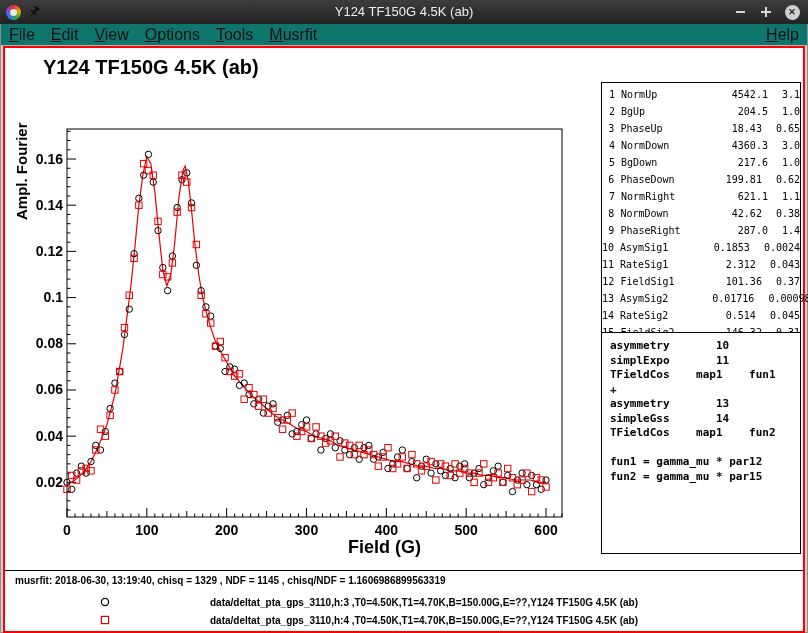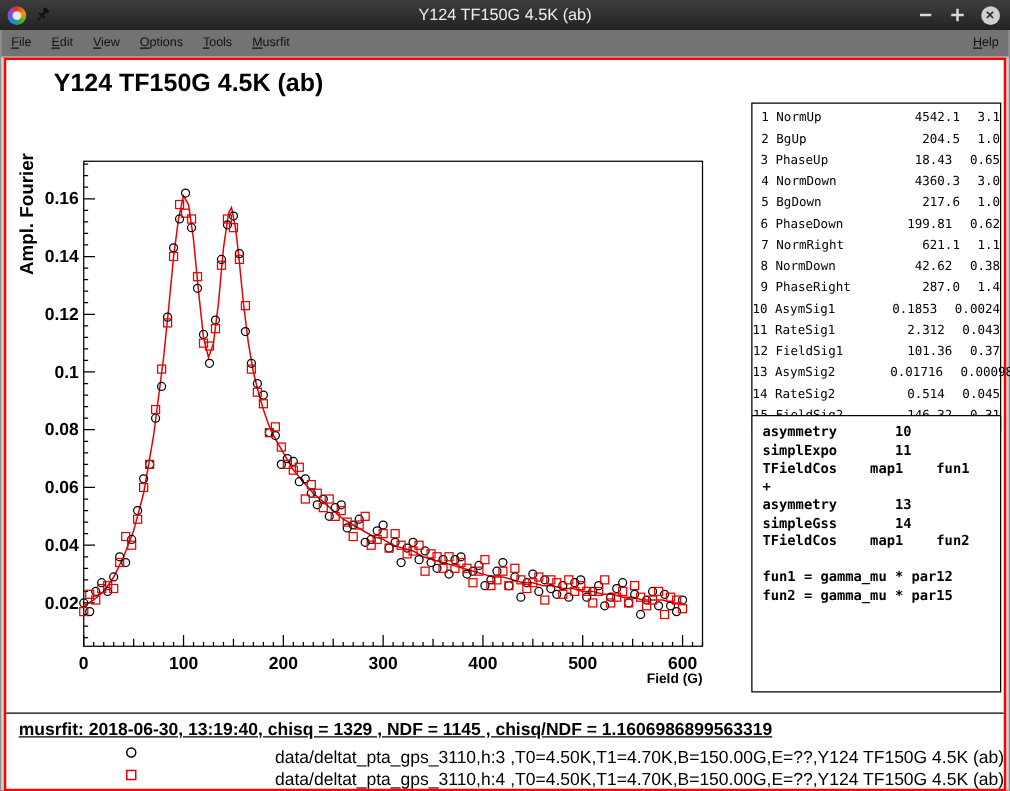--- a/index.html
+++ b/index.html
@@ -15,49 +15,49 @@
   .tb-title{position:absolute;left:0;right:0;text-align:center;color:#eeeeee;font-size:13px;line-height:24px;}
   .tb-right{position:absolute;right:8px;top:0;height:24px;display:flex;align-items:center;gap:10px;z-index:2;}
   .tb-btn{width:16px;height:16px;display:flex;align-items:center;justify-content:center;cursor:pointer;}
   .bar{width:9px;height:2px;background:#d8d8d8;}
   .plus{position:relative;width:10px;height:10px;}
   .plus::before{content:"";position:absolute;left:0;top:4px;width:10px;height:2px;background:#d8d8d8;}
   .plus::after{content:"";position:absolute;left:4px;top:0;width:2px;height:10px;background:#d8d8d8;}
   .close-circle{width:15px;height:15px;border-radius:50%;background:#cfcfcf;color:#222;font-size:9px;font-weight:bold;display:flex;align-items:center;justify-content:center;}
 
   
-  .menubar{position:absolute;left:1px;top:24px;width:806px;height:21px;background:#737373;border-bottom:1px solid #b4b4b4;display:flex;align-items:center;font-size:10px;color:#111;}
+  .menubar{position:absolute;left:1px;top:24px;width:806px;height:21px;background:#0f766e;border-bottom:1px solid #b4b4b4;display:flex;align-items:center;font-size:16px;color:#111;}
   .menu-item{padding:0 8px;line-height:21px;cursor:default;}
   .menu-item u{text-decoration:underline;}
   .menu-spacer{flex:1;}
 
   
   .canvas{position:absolute;left:3px;top:46px;width:798px;height:583px;background:#ffffff;border:2px solid #ff0000;}
   .plot-title{position:absolute;left:38px;top:8px;font-size:20px;font-weight:bold;color:#000;}
   .chart-svg{position:absolute;left:0;top:0;}
   .ylab{position:absolute;left:8px;top:172px;transform:rotate(-90deg);transform-origin:0 0;font-size:15px;font-weight:bold;white-space:nowrap;}
-  .xlab{position:absolute;left:357px;top:489px;width:200px;text-align:right;font-size:11px;font-weight:bold;}
+  .xlab{position:absolute;left:343px;top:489px;width:200px;font-size:18px;font-weight:bold;}
 
   
   .param-box{position:absolute;left:596px;top:34px;width:200px;height:262px;border:1px solid #000;background:#fff;font-family:"DejaVu Sans Mono",monospace;font-size:10px;padding-top:3px;box-sizing:border-box;}
   .p-row{display:flex;height:17px;line-height:17px;}
   .pr-no{width:16px;text-align:right;}
   .pr-name{margin-left:6px;width:70px;}
   .pr-val{width:56px;text-align:right;margin-left:44px;}
   .pr-err{margin-left:14px;}
 
   .theory-box{position:absolute;left:596px;top:284px;width:200px;height:222px;border:1px solid #000;background:#fff;box-sizing:border-box;padding:6px 0 0 8px;}
   .theory-box pre{margin:0;font-family:"DejaVu Sans Mono",monospace;font-size:11px;line-height:14.5px;font-weight:bold;}
 
   
   .pad-divider{position:absolute;left:0;top:522px;width:798px;border-top:1px solid #000;}
-  .fit-info{position:absolute;left:10px;top:527px;font-size:14px;font-weight:bold;color:#000;text-decoration:underline;}
+  .fit-info{position:absolute;left:10px;top:527px;font-size:10px;font-weight:bold;color:#000;}
   .legend-row{position:absolute;left:0;width:798px;height:14px;}
   .legend-marker{position:absolute;left:94px;top:0;}
-  .legend-label{position:absolute;left:215px;top:1px;font-size:14px;font-weight:normal;color:#000;white-space:nowrap;}
+  .legend-label{position:absolute;left:205px;top:1px;font-size:10px;font-weight:bold;color:#000;white-space:nowrap;}
 </style>
 </head>
 <body>
 
 <div class="window">
 
   <div class="titlebar">
     <div class="tb-left">
       <div class="app-icon"></div>
       <svg class="pin-icon" viewBox="0 0 14 14">

